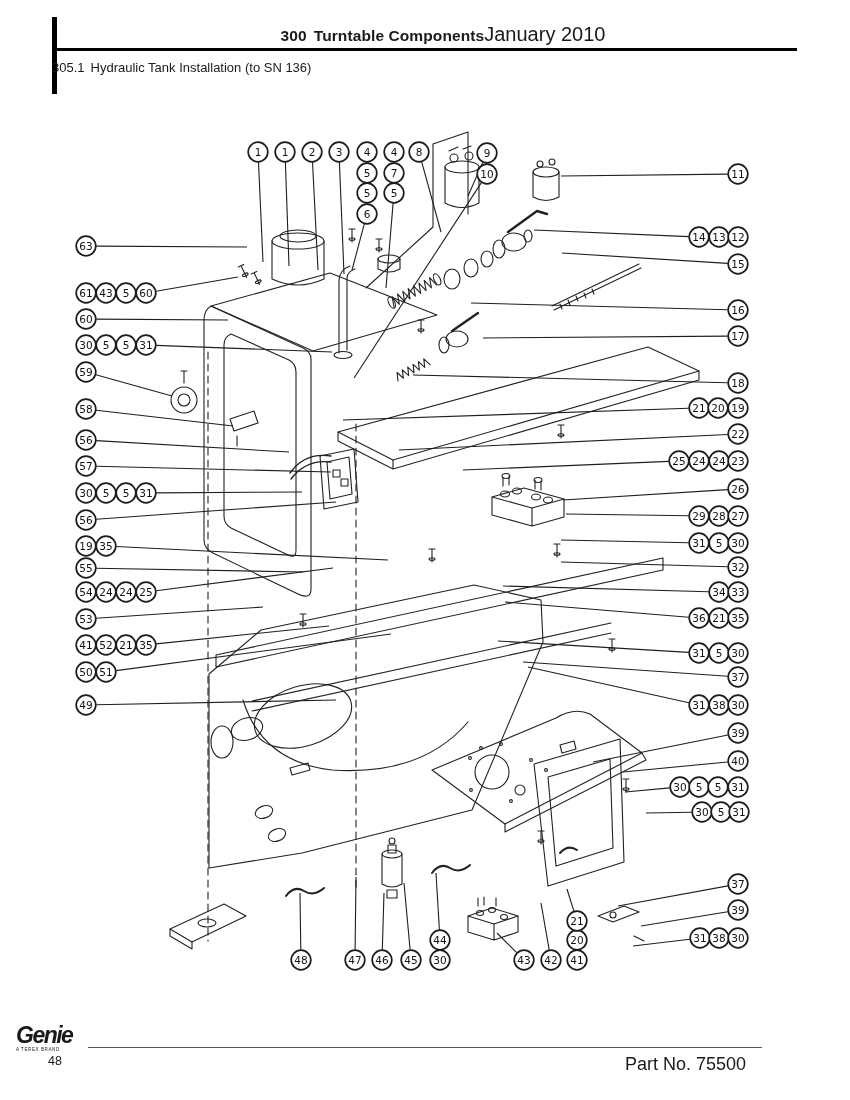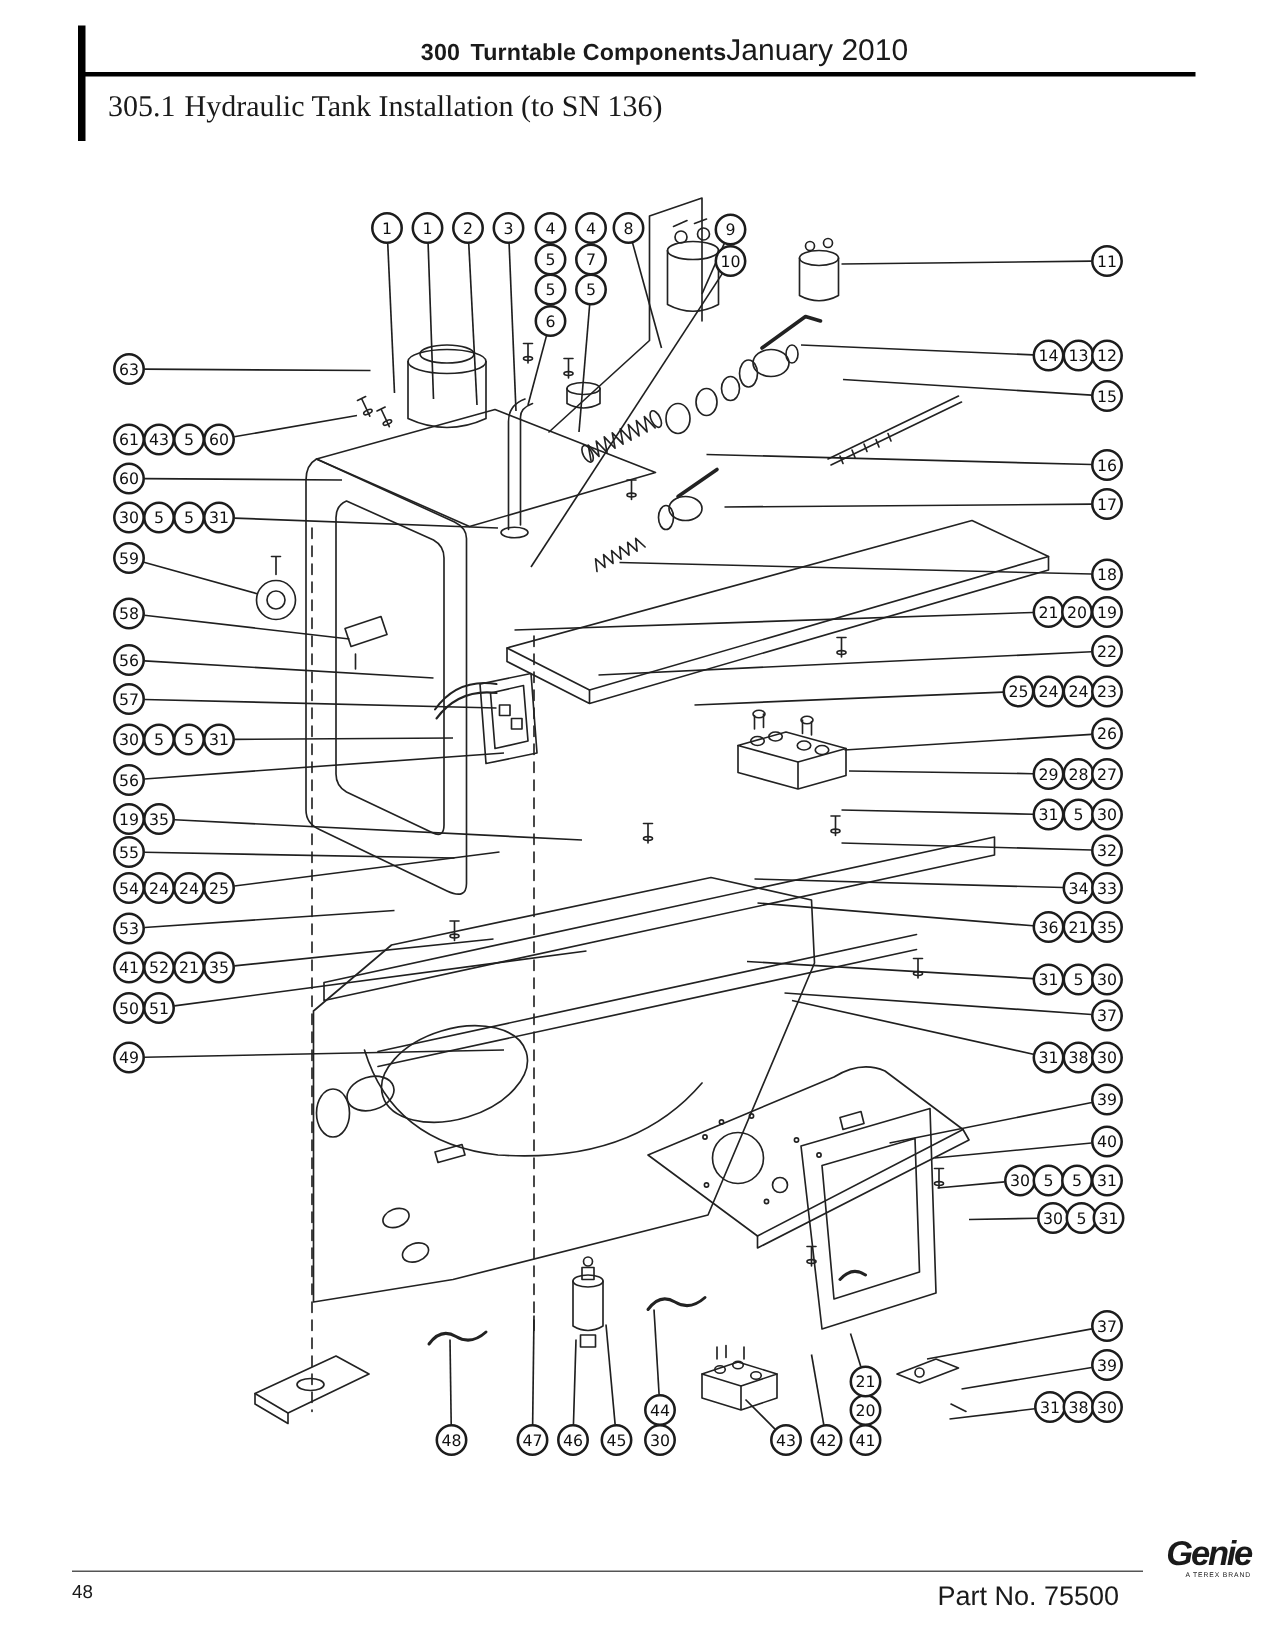--- a/index.html
+++ b/index.html
@@ -4,29 +4,29 @@
 <style>
   html,body{margin:0;padding:0;}
   body{width:850px;height:1100px;background:#ffffff;position:relative;
        font-family:"Liberation Sans",sans-serif;color:#1a1a1a;overflow:hidden;}
   .left-bar{position:absolute;left:52px;top:17px;width:5px;height:77px;background:#000;}
   .h-row{position:absolute;left:68px;top:23px;width:694px;display:flex;justify-content:center;align-items:baseline;margin-left:28px;}
   .h-title{font-weight:bold;font-size:15.5px;letter-spacing:0.1px;}
   .h-title .sec{margin-right:7px;}
   .h-date{font-size:20px;font-weight:400;}
   .h-rule{position:absolute;left:52px;top:48px;width:745px;height:3px;background:#000;}
-  .h-sub{position:absolute;left:72px;top:60px;font-size:20px;font-family:Liberation Serif, serif;}
+  .h-sub{position:absolute;left:52px;top:60px;font-size:13px;}
   .h-sub .sec{margin-right:6px;}
   svg#diagram-svg{position:absolute;left:0;top:0;}
   .leader{stroke:#1f1f1f;stroke-width:1.1;fill:none;}
   .balloon-circle{fill:#ffffff;stroke:#1c1c1c;stroke-width:1.7;}
   .balloon-num{font-family:"DejaVu Sans",sans-serif;font-size:10.5px;fill:#111;text-anchor:middle;}
   .art{stroke:#222;stroke-width:1.1;fill:none;stroke-linejoin:round;stroke-linecap:round;}
   .f-rule{position:absolute;left:48px;top:1047px;width:714px;height:1px;background:#555;}
-  .f-logo{position:absolute;left:0;right:0;top:1024px;text-align:right;pointer-events:none;}
+  .f-logo{position:absolute;left:0;right:0;top:1024px;text-align:left;pointer-events:none;}
   .f-logo-inner{display:inline-block;background:#fff;padding:0 16px;}
   .f-logo-text{font-size:23px;font-weight:bold;font-style:italic;letter-spacing:-1.5px;line-height:22px;}
   .f-tagline{font-size:4.5px;letter-spacing:0.6px;margin-top:1px;}
   .f-left{position:absolute;left:48px;top:1054px;font-size:12.5px;}
   .f-center{position:absolute;left:0;width:100%;text-align:center;top:1116px;font-size:12.5px;}
   .f-right{position:absolute;right:104px;top:1054px;font-size:18px;}
 </style>
 </head>
 <body>
 

